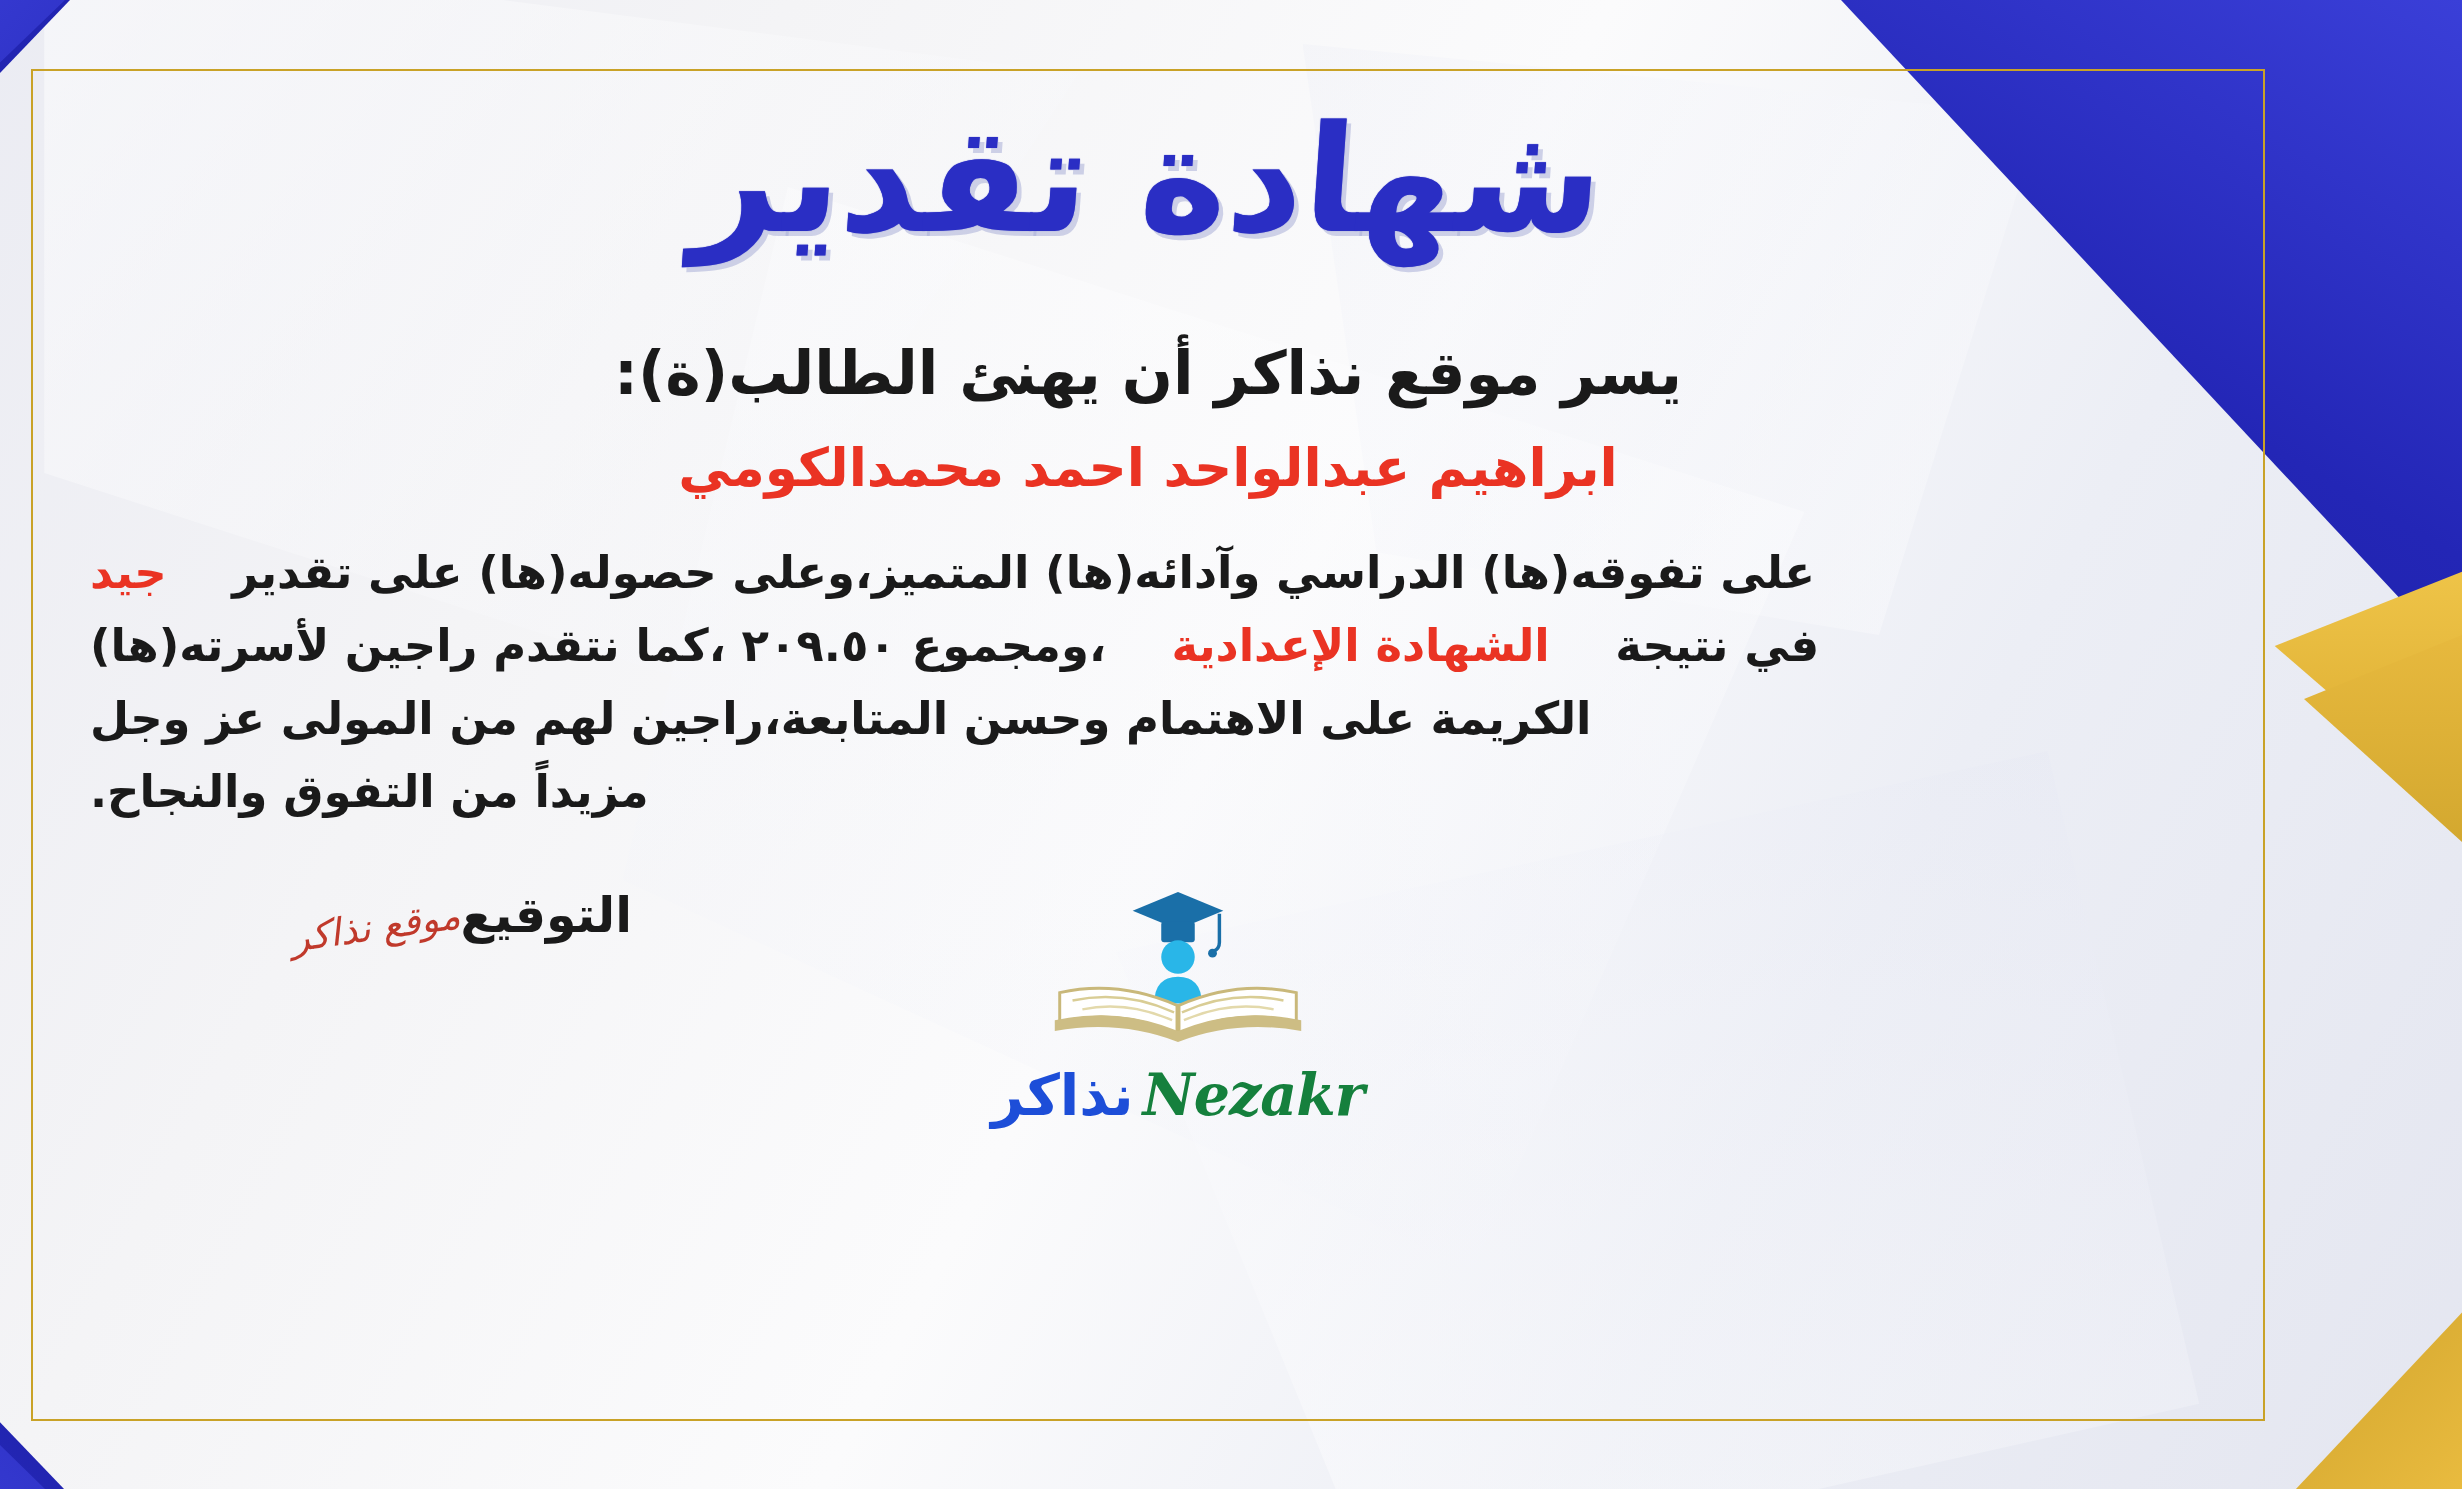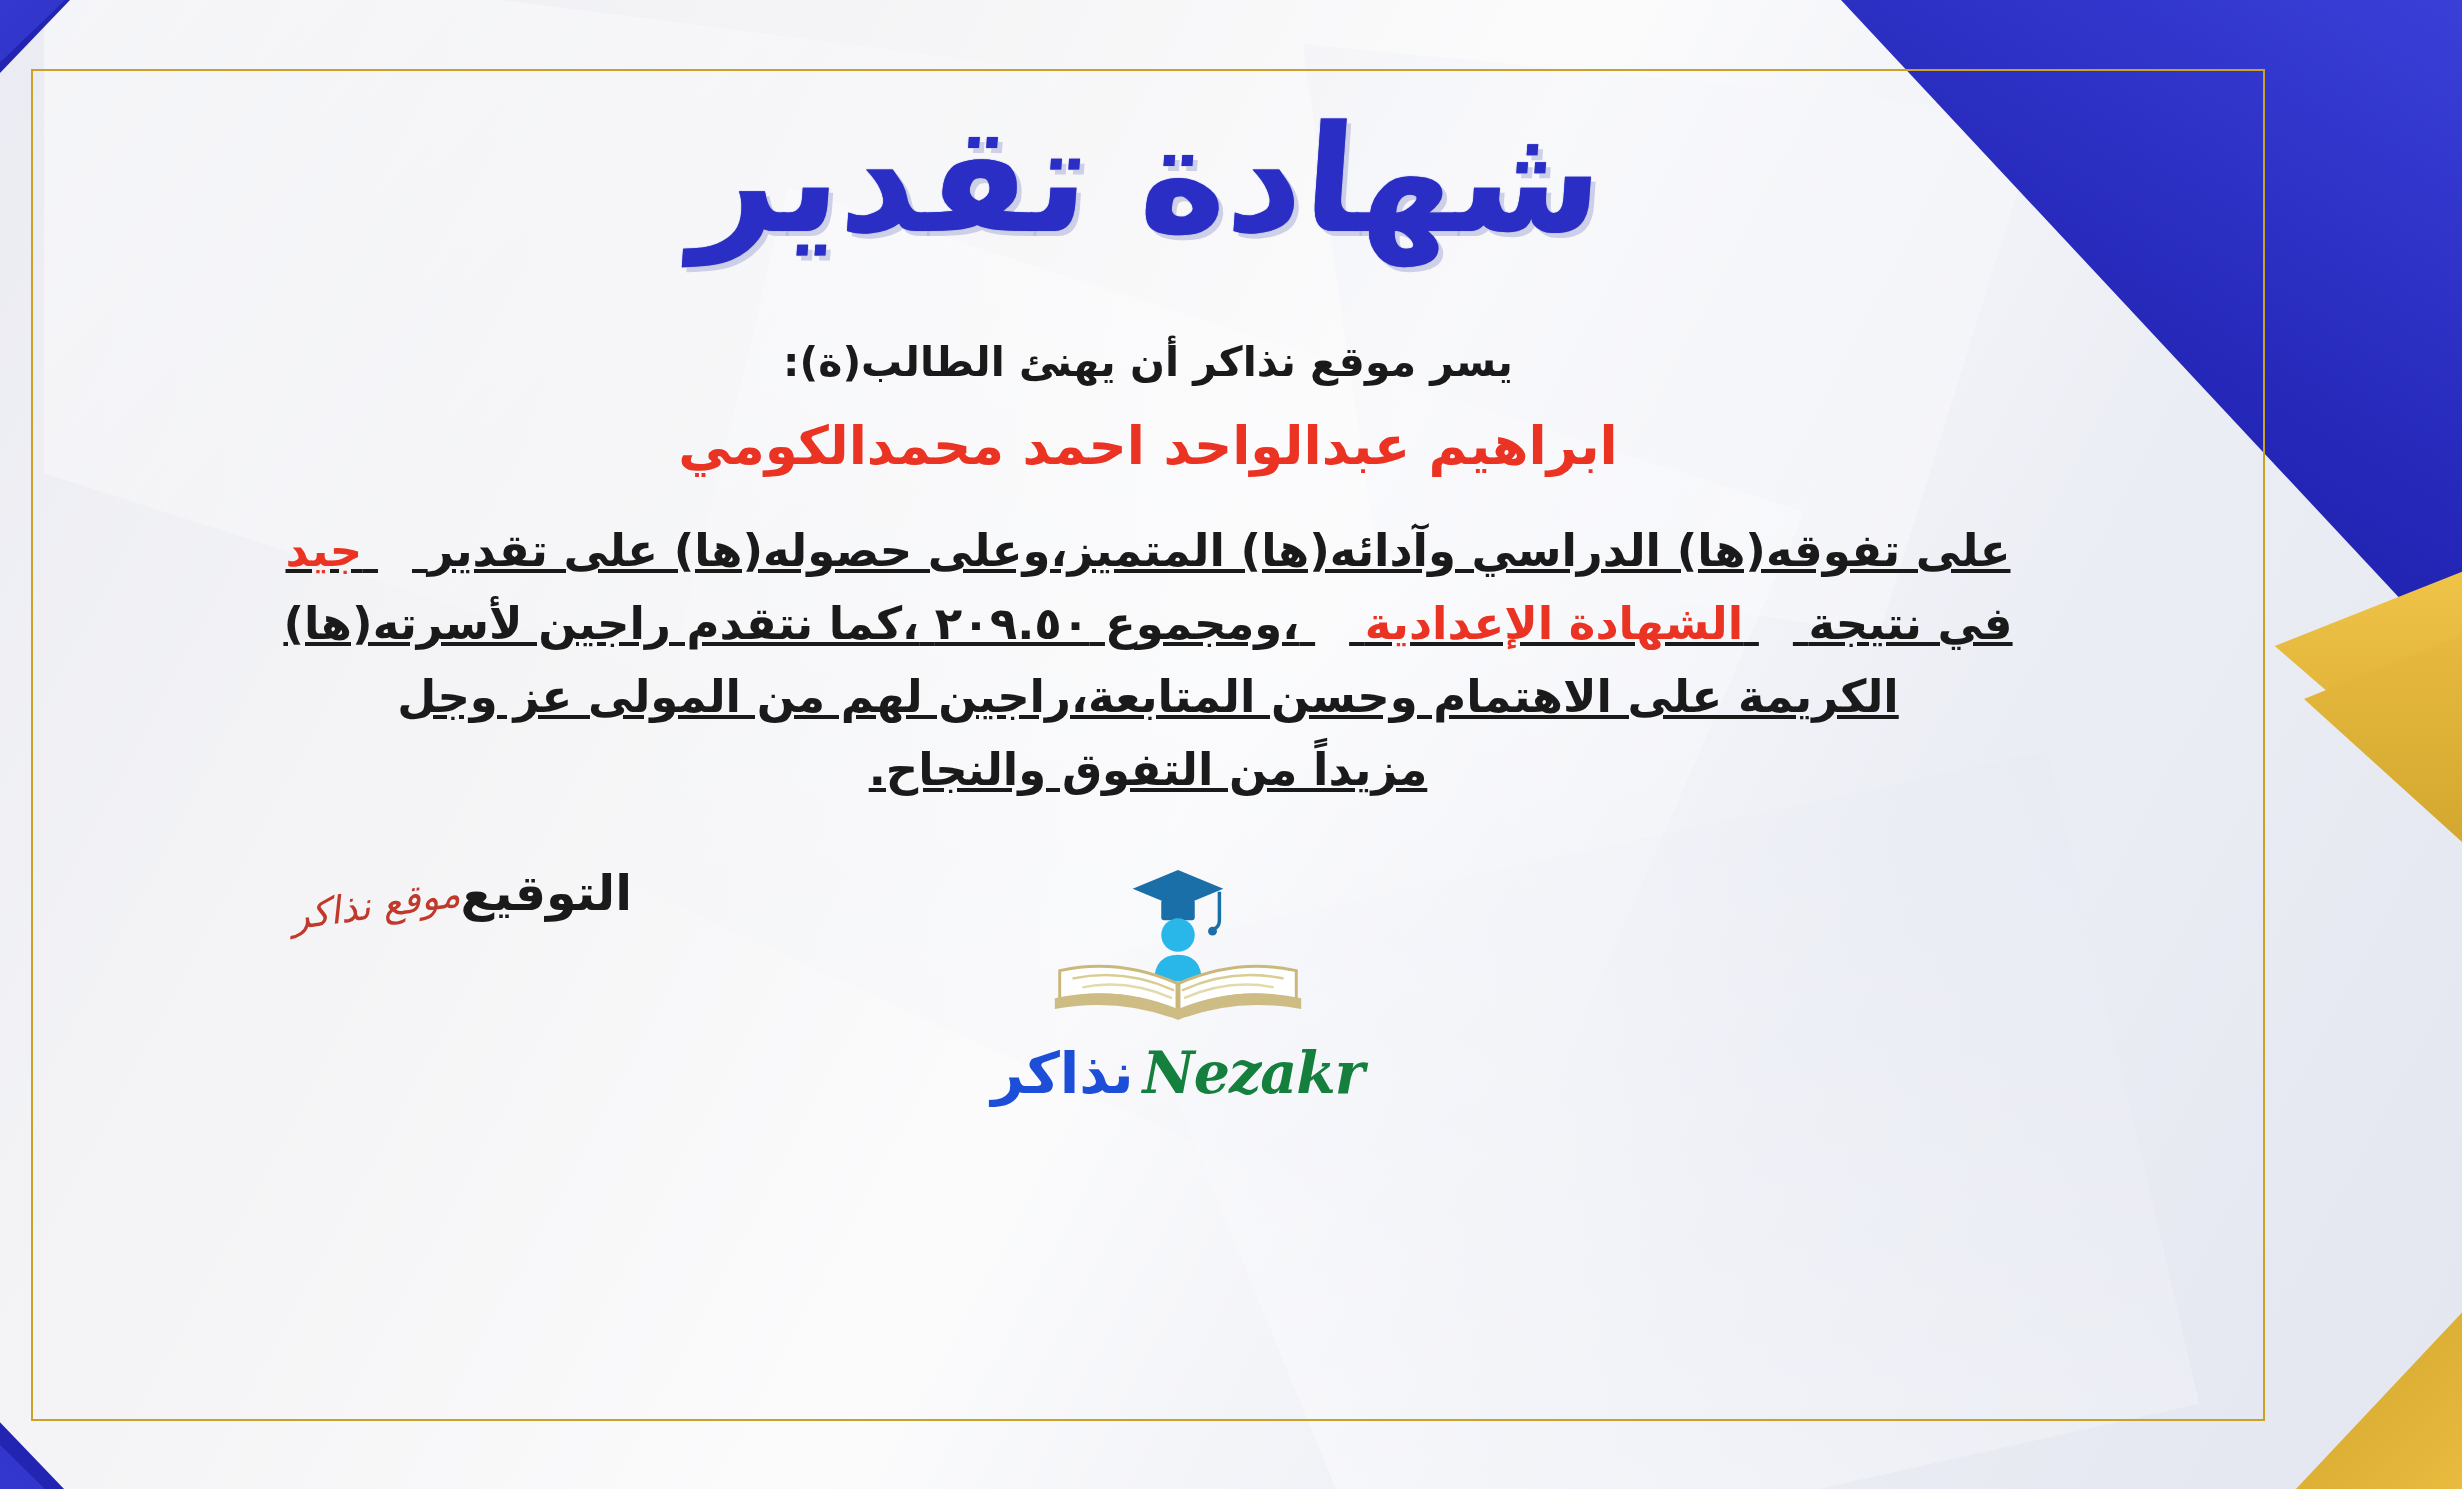--- a/index.html
+++ b/index.html
@@ -182,43 +182,42 @@
     letter-spacing: -3px;
     text-shadow:
       4.9px 4.9px 0 rgba(170,175,215,0.55),
       0 0 1px #2a2ec4;
     font-family: "DejaVu Sans", "Liberation Sans", sans-serif;
     transform: skewX(-4deg);
   }
 
   .line-greeting {
     margin-top: 79px;
-    font-size: 41px;
+    font-size: 60px;
     color: #1a1a1a;
     font-weight: 600;
     text-align: right;
   }
 
   .line-student {
     margin-top: 29.5px;
     font-size: 53px;
     color: #ea3323;
     font-weight: 600;
     text-align: center;
   }
 
   .body-block {
     margin-top: 39px;
     width: 100%;
     font-size: 45px;
     line-height: 1.62;
     color: #1a1a1a;
     font-weight: 600;
-    text-align: center;
-    text-decoration: underline;
+    text-align: left;
   }
   .body-block .accent {
     color: #ea3323;
     font-weight: 700;
   }
   .body-block .sp {
     display: inline-block;
     width: 34px;
   }
   .body-row {

